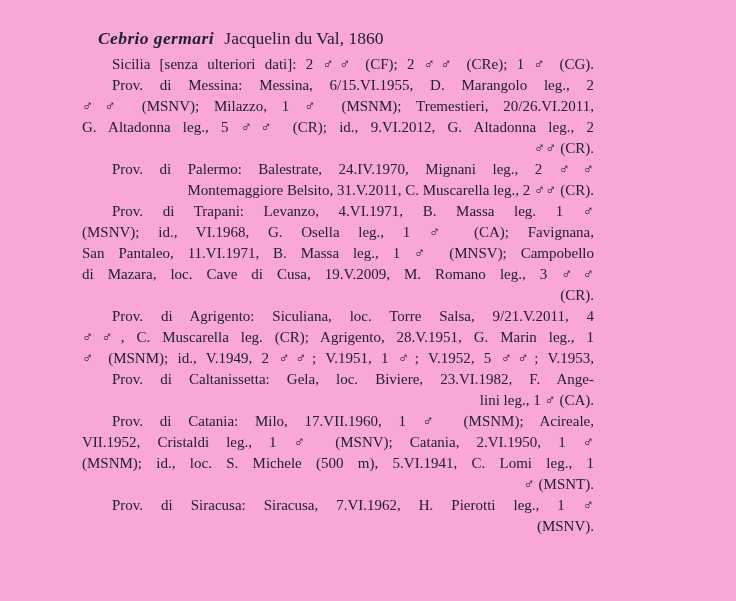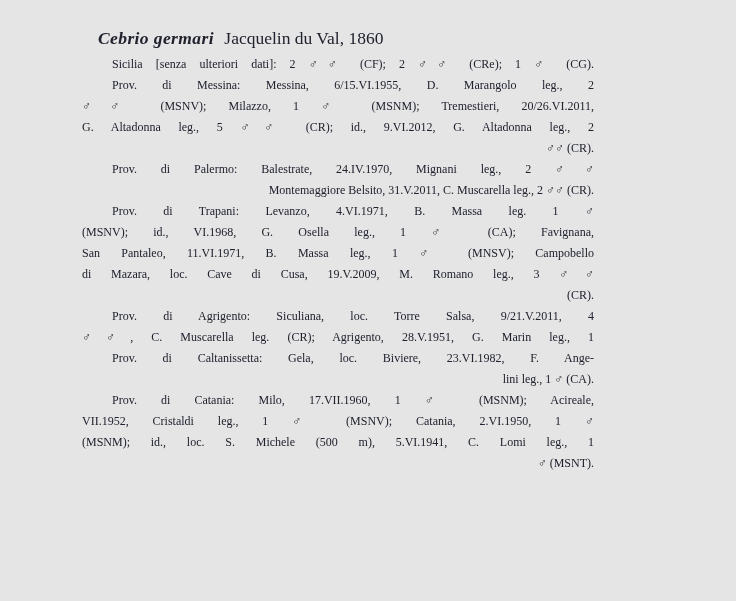--- a/index.html
+++ b/index.html
@@ -4,21 +4,21 @@
 <style>
   html, body {
     margin: 0;
     padding: 0;
     background: #ffffff;
   }
   .sheet {
     position: relative;
     width: 736px;
     height: 601px;
-    background: #e5e5e5;
+    background: #f9a8d4;
     overflow: hidden;
     font-family: "Liberation Serif", "DejaVu Serif", serif;
     color: #20222e;
   }
   .content {
     position: absolute;
     left: 82px;
     top: 26px;
     width: 512px;
   }
@@ -31,21 +31,21 @@
   }
   .species {
     font-weight: bold;
     font-style: italic;
     letter-spacing: 0.4px;
   }
   .authority {
     margin-left: 6px;
   }
   .body-text {
-    font-size: 12px;
+    font-size: 15px;
     line-height: 21px;
   }
   .para {
     margin: 0;
   }
   .line {
     height: 21px;
     overflow: hidden;
     text-align: right;
   }
@@ -83,26 +83,31 @@
         <div class="para">
           <div class="line just first">Prov. di Trapani: Levanzo, 4.VI.1971, B. Massa leg. 1 ♂</div>
           <div class="line just">(MSNV); id., VI.1968, G. Osella leg., 1 ♂ (CA); Favignana,</div>
           <div class="line just">San Pantaleo, 11.VI.1971, B. Massa leg., 1 ♂ (MNSV); Campobello</div>
           <div class="line just">di Mazara, loc. Cave di Cusa, 19.V.2009, M. Romano leg., 3 ♂♂</div>
           <div class="line">(CR).</div>
         </div>
         <div class="para">
           <div class="line just first">Prov. di Agrigento: Siculiana, loc. Torre Salsa, 9/21.V.2011, 4</div>
           <div class="line just">♂♂, C. Muscarella leg. (CR); Agrigento, 28.V.1951, G. Marin leg., 1</div>
+          <div class="line just">♂ (MSNM); id., V.1949, 2 ♂♂; V.1951, 1 ♂; V.1952, 5 ♂♂; V.1953,</div>
         </div>
         <div class="para">
           <div class="line just first">Prov. di Caltanissetta: Gela, loc. Biviere, 23.VI.1982, F. Ange-</div>
           <div class="line">lini leg., 1 ♂ (CA).</div>
         </div>
         <div class="para">
           <div class="line just first">Prov. di Catania: Milo, 17.VII.1960, 1 ♂ (MSNM); Acireale,</div>
           <div class="line just">VII.1952, Cristaldi leg., 1 ♂ (MSNV); Catania, 2.VI.1950, 1 ♂</div>
           <div class="line just">(MSNM); id., loc. S. Michele (500 m), 5.VI.1941, C. Lomi leg., 1</div>
           <div class="line">♂ (MSNT).</div>
         </div>
+        <div class="para">
+          <div class="line just first">Prov. di Siracusa: Siracusa, 7.VI.1962, H. Pierotti leg., 1 ♂</div>
+          <div class="line">(MSNV).</div>
+        </div>
       </div>
   </div>
 </div>
 
 </body></html>

